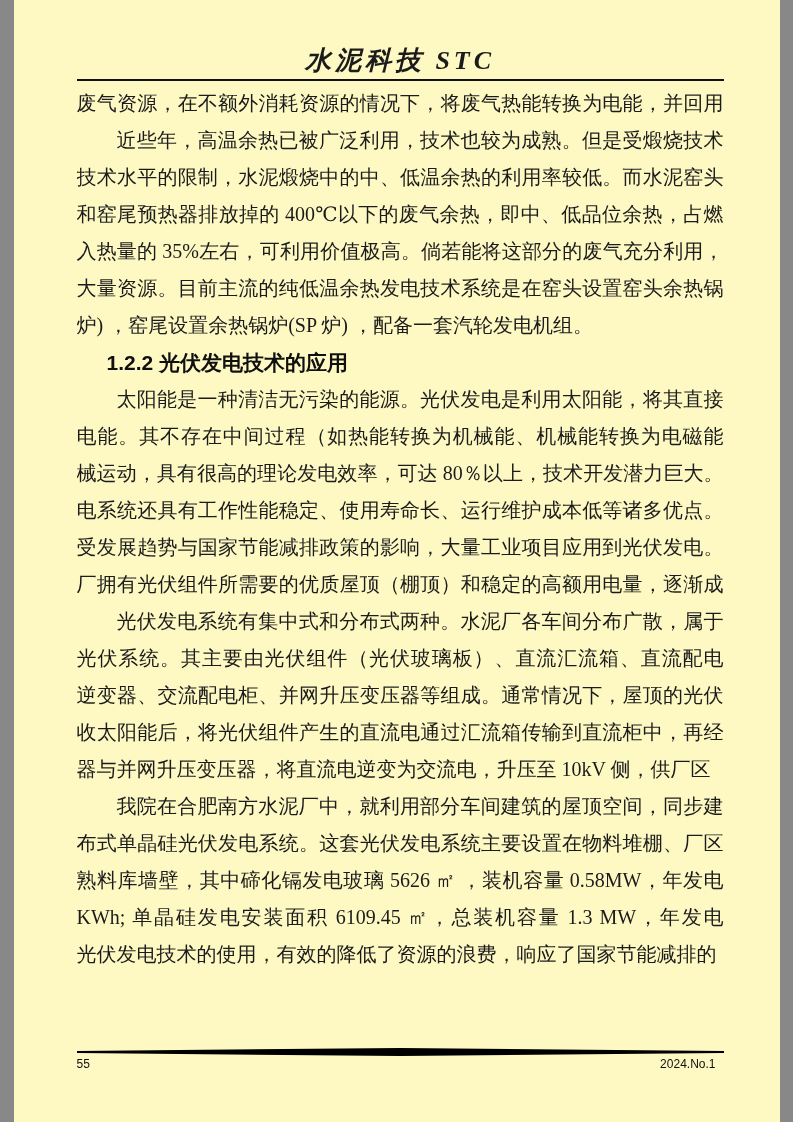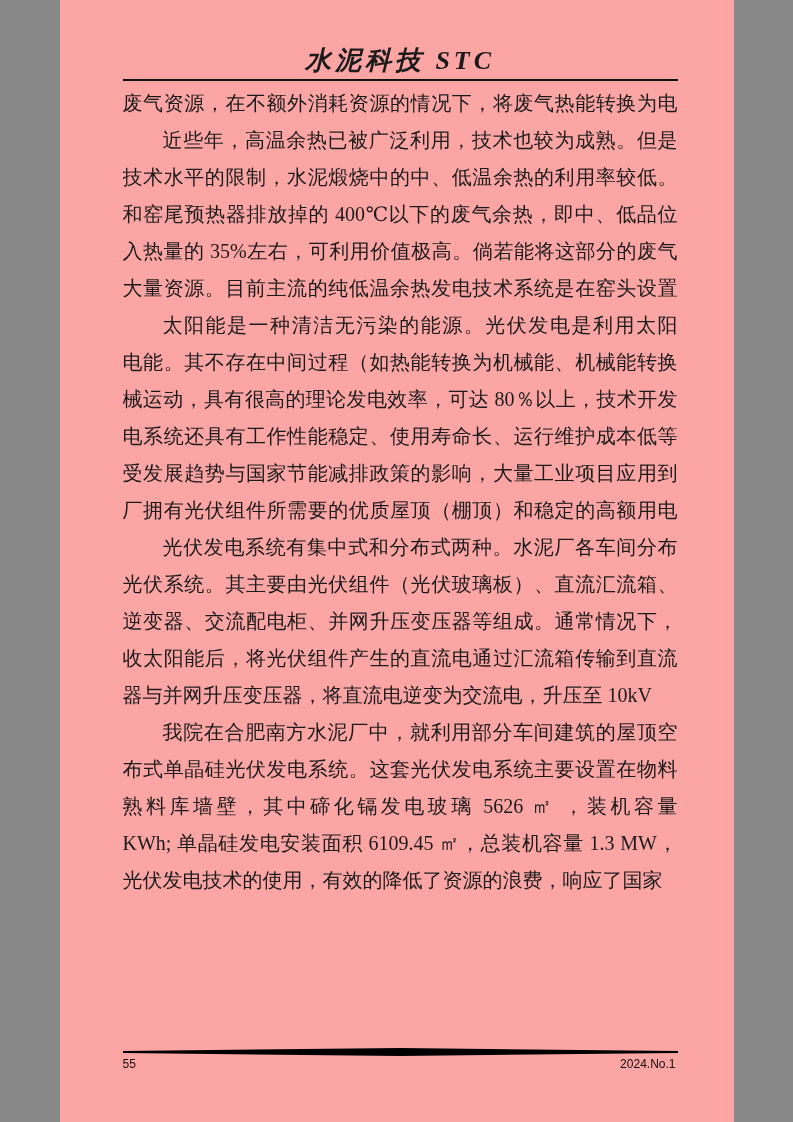--- a/index.html
+++ b/index.html
@@ -1,21 +1,21 @@
 <!DOCTYPE html>
 <html><head>
 <meta charset="utf-8">
 <style>
   html, body { margin: 0; padding: 0; background: #888; }
   .page {
     position: relative;
-    width: 674px;
+    width: 766px;
     height: 1122px;
     margin: 0 auto;
-    background: #fca5a5;
+    background: #fef9c3;
     color: #1b1b1b;
     font-family: "Liberation Serif", "DejaVu Serif", serif;
     overflow: hidden;
   }
   .content {
     position: absolute;
     left: 63px;
     right: 56px;
     top: 0;
   }
@@ -73,21 +73,21 @@
     font-size: 12px;
     color: #101010;
   }
   .page-num {
     position: absolute;
     left: 0; right: 0;
     text-align: left;
   }
   .issue {
     position: absolute;
-    right: 2px;
+    right: 8px;
   }
 </style>
 </head>
 <body>
 
 <div class="page">
   <div class="content">
 
     <div class="journal-title">水泥科技 STC</div>
 
@@ -98,22 +98,24 @@
       <div class="para">
         <div class="ln j">废气资源，在不额外消耗资源的情况下，将废气热能转换为电能，并回用于水泥</div>
       </div>
 
       <div class="para">
         <div class="ln j ind">近些年，高温余热已被广泛利用，技术也较为成熟。但是受煅烧技术和节能</div>
         <div class="ln j">技术水平的限制，水泥煅烧中的中、低温余热的利用率较低。而水泥窑头篦 冷机</div>
         <div class="ln j">和窑尾预热器排放掉的 400℃以下的废气余热，即中、低品位余热，占燃料总输</div>
         <div class="ln j">入热量的 35%左右，可利用价值极高。倘若能将这部分的废气充分利用，可节约</div>
         <div class="ln j">大量资源。目前主流的纯低温余热发电技术系统是在窑头设置窑头余热锅炉(AQC</div>
+        <div class="ln">炉) ，窑尾设置余热锅炉(SP 炉) ，配备一套汽轮发电机组。</div>
       </div>
 
+      <h2 class="heading">1.2.2 光伏发电技术的应用</h2>
 
       <div class="para">
         <div class="ln j ind">太阳能是一种清洁无污染的能源。光伏发电是利用太阳能，将其直接转换为</div>
         <div class="ln j">电能。其不存在中间过程（如热能转换为机械能、机械能转换为电磁能等）和机</div>
         <div class="ln j">械运动，具有很高的理论发电效率，可达 80％以上，技术开发潜力巨大。光伏发</div>
         <div class="ln j">电系统还具有工作性能稳定、使用寿命长、运行维护成本低等诸多优点。近年来</div>
         <div class="ln j">受发展趋势与国家节能减排政策的影响，大量工业项目应用到光伏发电。而水泥</div>
         <div class="ln j">厂拥有光伏组件所需要的优质屋顶（棚顶）和稳定的高额用电量，逐渐成为光伏</div>
       </div>
 

